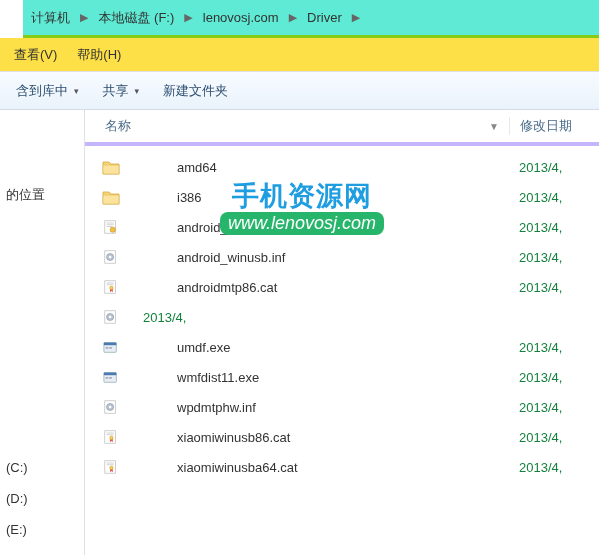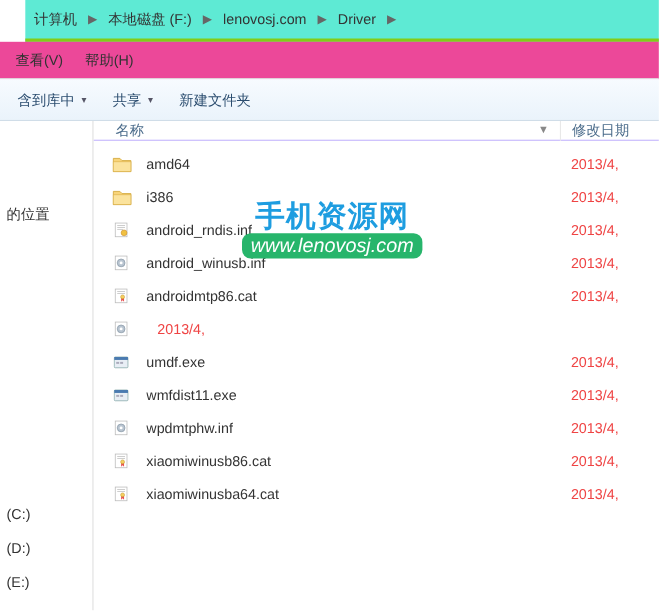--- a/index.html
+++ b/index.html
@@ -28,21 +28,21 @@
     .breadcrumb .arrow {
       padding: 0 6px;
       color: #666;
       font-size: 11px;
     }
     .menubar {
       display: flex;
       align-items: center;
       padding: 6px 4px;
       border-bottom: 1px solid #e0e0e0;
-      background: #ec4899;
+      background: #fde047;
       height: 34px;
     }
     .menubar .menu-item {
       padding: 4px 10px;
       cursor: pointer;
     }
     .toolbar {
       display: flex;
       align-items: center;
       padding: 0 4px;
@@ -84,22 +84,22 @@
       bottom: 10px;
       left: 4px;
     }
     .file-area {
       flex: 1;
       position: relative;
       overflow: hidden;
     }
     .file-header {
       display: flex;
-      border-bottom: 1px solid #c4b5fd;
-      height: 18px;
+      border-bottom: 4px solid #c4b5fd;
+      height: 36px;
       align-items: center;
       color: #4a6b8a;
       font-size: 13px;
     }
     .file-header .col-name {
       flex: 1;
       padding-left: 20px;
       display: flex;
       align-items: center;
       justify-content: space-between;
@@ -132,25 +132,26 @@
       margin-right: 10px;
       display: flex;
       align-items: center;
       justify-content: center;
       flex-shrink: 0;
     }
     .file-name {
       flex: 1;
       white-space: nowrap;
       overflow: hidden;
+      margin-left: 44px;
     }
     .file-date {
       width: 90px;
       padding-left: 10px;
-      color: #ef4444;
+      color: #15803d;
       white-space: nowrap;
       overflow: hidden;
     }
     
     .icon-folder svg { width: 18px; height: 16px; }
     .icon-inf svg, .icon-cat svg, .icon-exe svg, .icon-gear svg { width: 16px; height: 16px; }
     
     .watermark {
       position: absolute;
       left: 135px;

